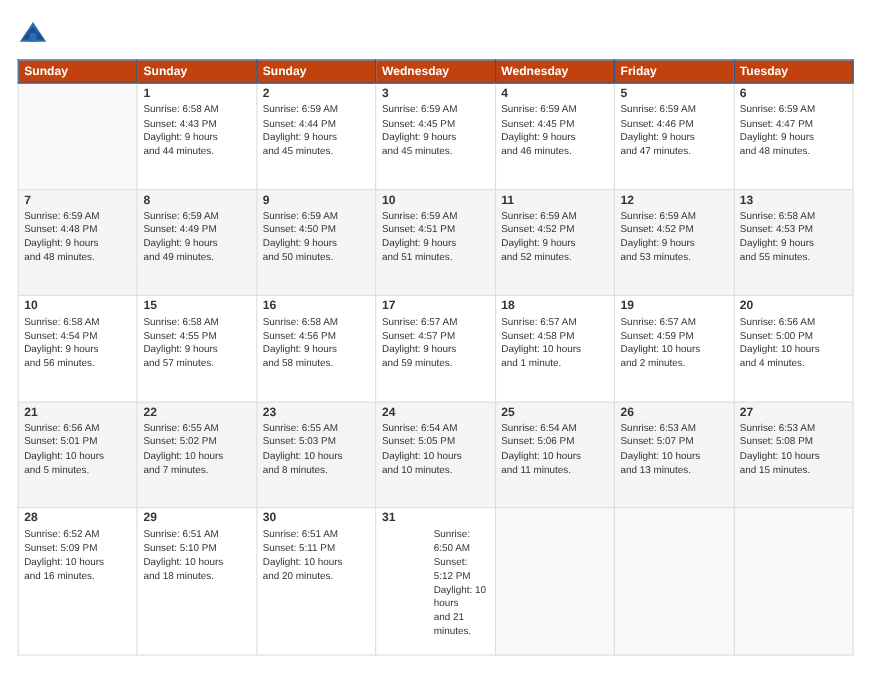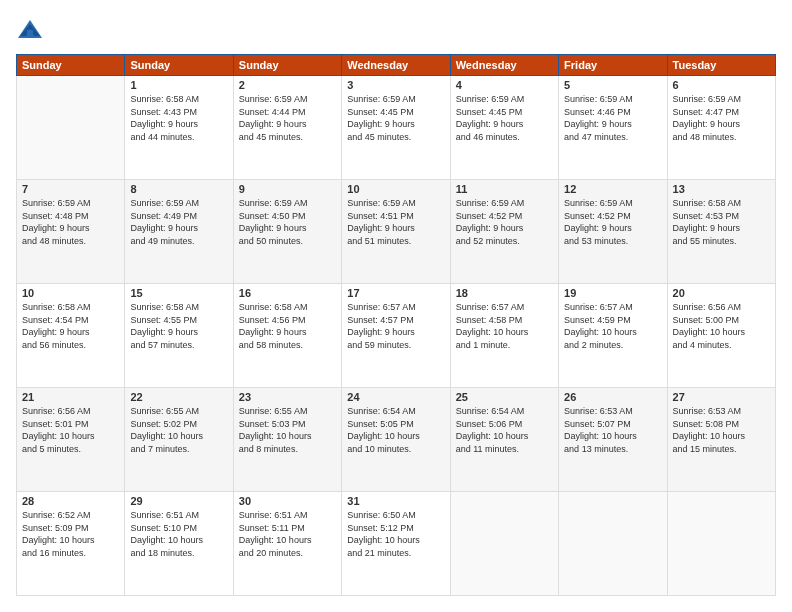--- a/index.html
+++ b/index.html
@@ -350,21 +350,21 @@
           </td>
           <td>
             <span class="day-num">30</span>
             <div class="day-info" style="white-space: pre-line;">Sunrise: 6:51 AM
 Sunset: 5:11 PM
 Daylight: 10 hours
 and 20 minutes.</div>
           </td>
           <td>
             <span class="day-num">31</span>
-            <div class="day-info" style="white-space: pre-line;">Sunrise: 6:50 AM
+            <div class="day-info" style="white-space: pre-line; margin-left: 47px;">Sunrise: 6:50 AM
 Sunset: 5:12 PM
 Daylight: 10 hours
 and 21 minutes.</div>
           </td>
           <td class="empty-cell"></td>
           <td class="empty-cell"></td>
           <td class="empty-cell"></td>
         </tr>
       </tbody>
   </table>

